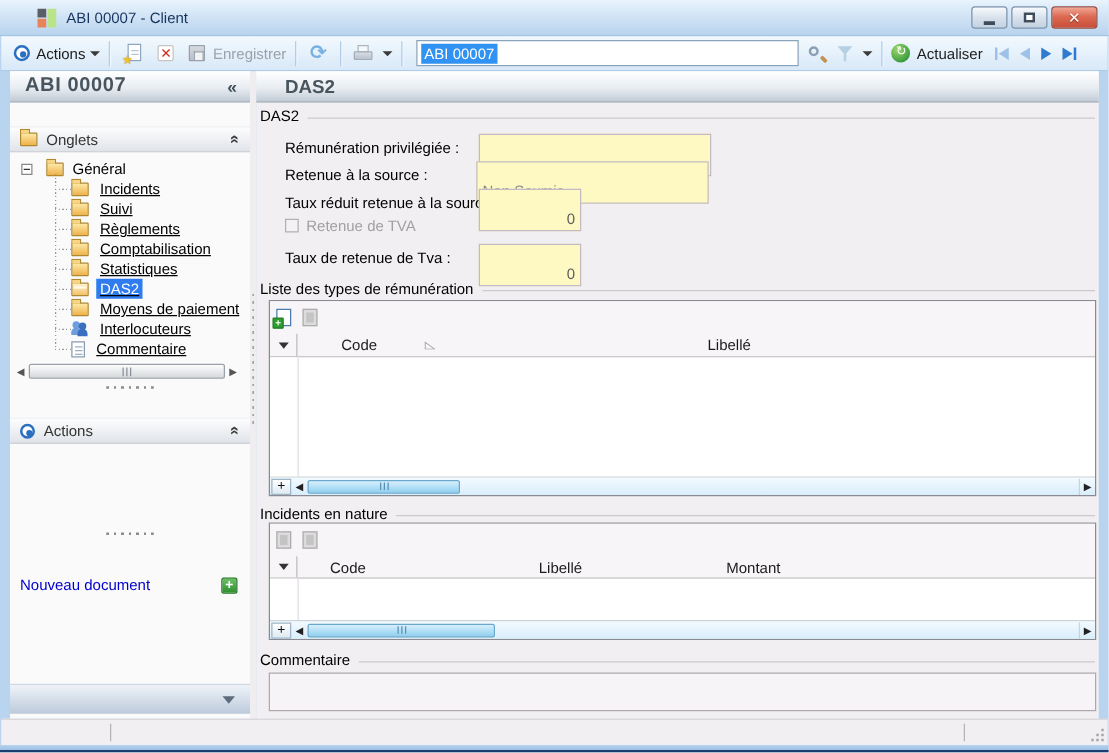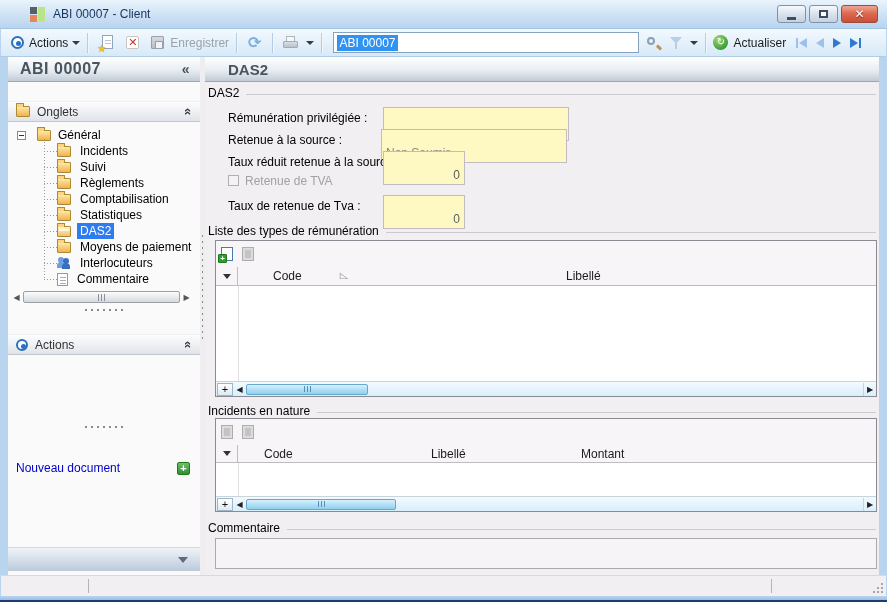--- a/index.html
+++ b/index.html
@@ -136,21 +136,21 @@
   
   .tree { position:relative; background:#fbfafb; padding-top:5px; height:182px; }
   .trow { height:16px; display:flex; align-items:center; font-size:12px; color:#000;
     position:relative; }
   .trow .expander { width:9px; height:9px; border:1px solid #888; background:#fff;
     margin-left:9px; position:relative; flex:none; }
   .trow .expander::after { content:''; position:absolute; left:1px; top:3px; width:5px;
     height:1px; background:#333; }
   .trow.root .folder { margin-left:11px; }
   .trow.root .tlabel { margin-left:7px; }
-  .tree-children { position:relative; }
+  .tree-children { position:relative;text-decoration:underline; }
   .tree-children::before { content:''; position:absolute; left:36px; top:-4px; bottom:8px;
     width:1px; background:repeating-linear-gradient(#9a9a9a 0 1px, transparent 1px 3px); }
   .trow.child::before { content:''; width:13px; height:1px; margin-left:36px;
     background:repeating-linear-gradient(90deg,#9a9a9a 0 1px, transparent 1px 3px); flex:none; }
   .trow.child .tlabel { margin-left:6px; padding:1px 3px; }
   .trow.child .tlabel.selected { background:#2e7cf0; color:#fff; }
 
   
   .sb-hscroll { position:absolute; left:2px; top:233px; width:183px; height:14px;
     display:flex; align-items:center; }

